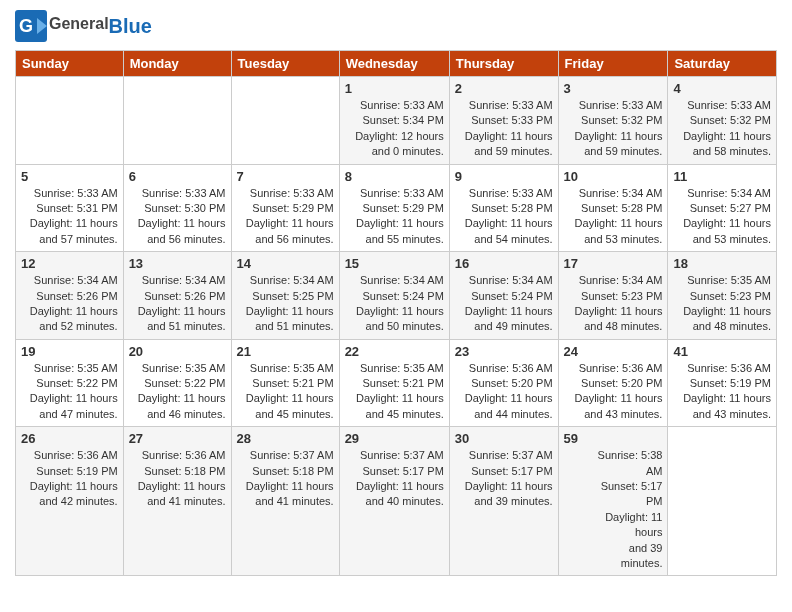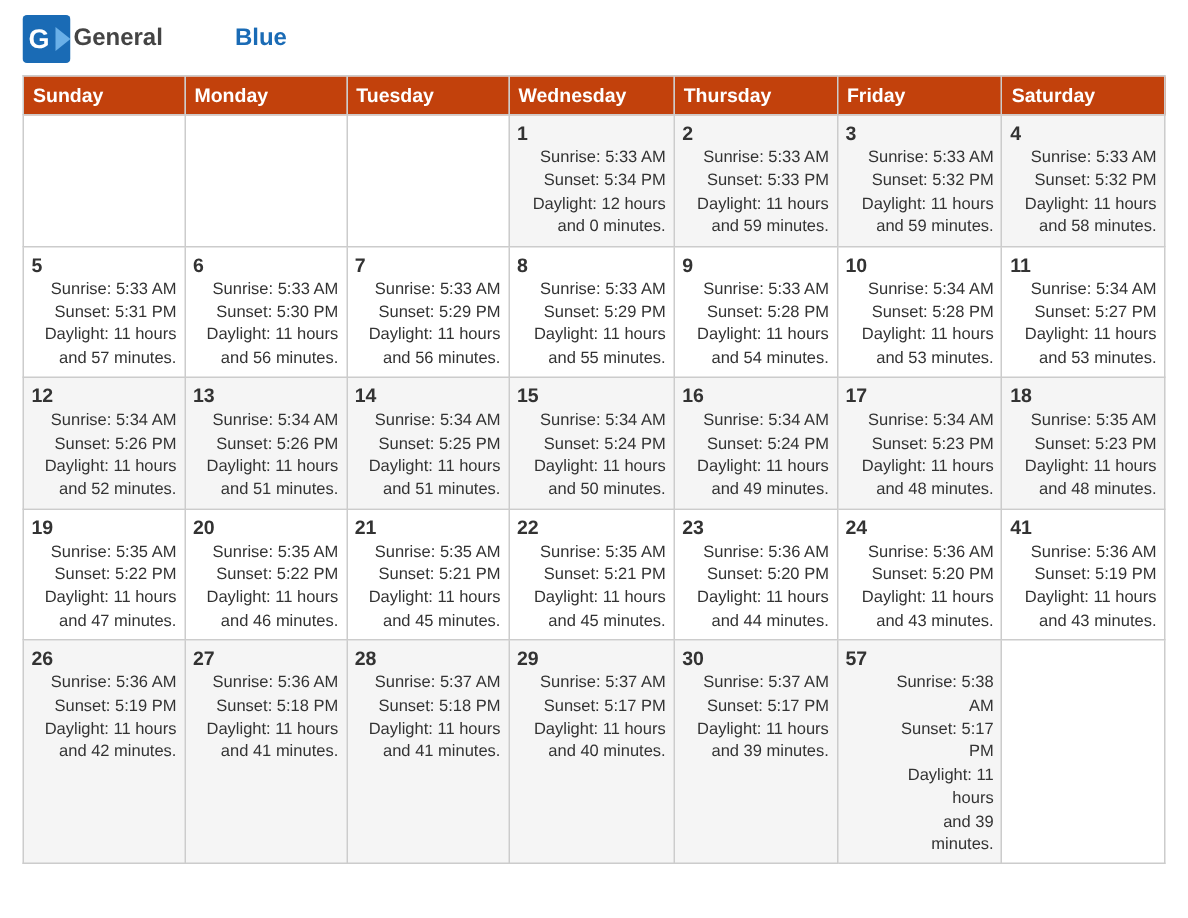--- a/index.html
+++ b/index.html
@@ -26,23 +26,23 @@
 <div class="container">
   <div class="header">
     <div class="logo">
       <div class="logo-row">
         <svg width="32" height="32" viewBox="0 0 32 32">
           <rect x="0" y="0" width="32" height="32" rx="3" fill="#1a6bb5"></rect>
           <text x="4" y="22" font-size="18" font-weight="bold" fill="white" font-family="Arial">G</text>
           <polygon points="22,8 32,16 22,24" fill="#6ab0e8"></polygon>
         </svg>
         <div>
-          <div style="display:flex;gap:48px;">
+          <div style="display:flex;">
             <span style="font-size:16px;font-weight:bold;color:#444;">General</span>
-            <span style="font-size:16px;font-weight:bold;color:#1a6bb5;">Blue</span>
+            <span style="font-size:20px;font-weight:bold;color:#1a6bb5;">Blue</span>
           </div>
         </div>
       </div>
     </div>
   </div>
 
   <table class="calendar">
     <thead>
       <tr>
       <th>Sunday</th>
@@ -271,21 +271,21 @@
 and 40 minutes.</div>
           </td>
           <td>
             <div class="day-number">30</div>
             <div class="day-info" style="white-space: pre-line;">Sunrise: 5:37 AM
 Sunset: 5:17 PM
 Daylight: 11 hours
 and 39 minutes.</div>
           </td>
           <td>
-            <div class="day-number">57</div>
+            <div class="day-number">59</div>
             <div class="day-info" style="white-space: pre-line; margin-left: 28px;">Sunrise: 5:38 AM
 Sunset: 5:17 PM
 Daylight: 11 hours
 and 39 minutes.</div>
           </td>
           <td class="empty-cell"></td>
         </tr>
       </tbody>
   </table>
 </div>

